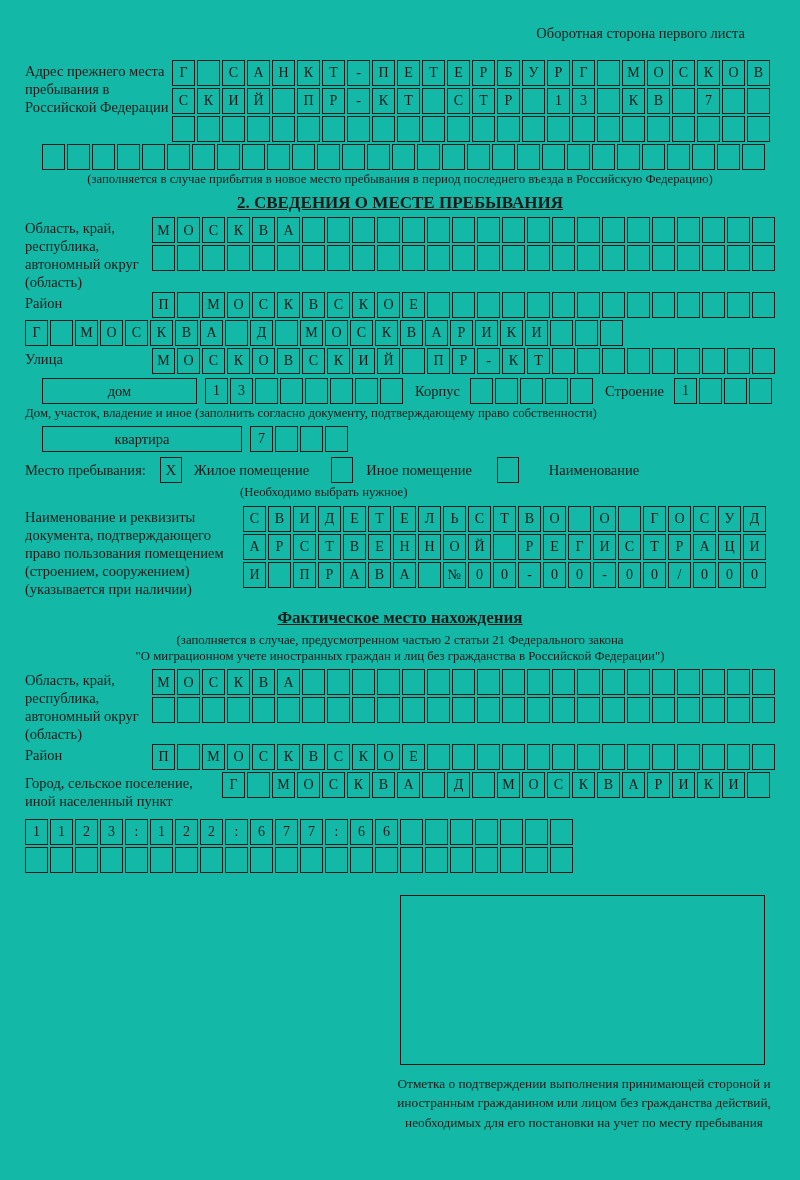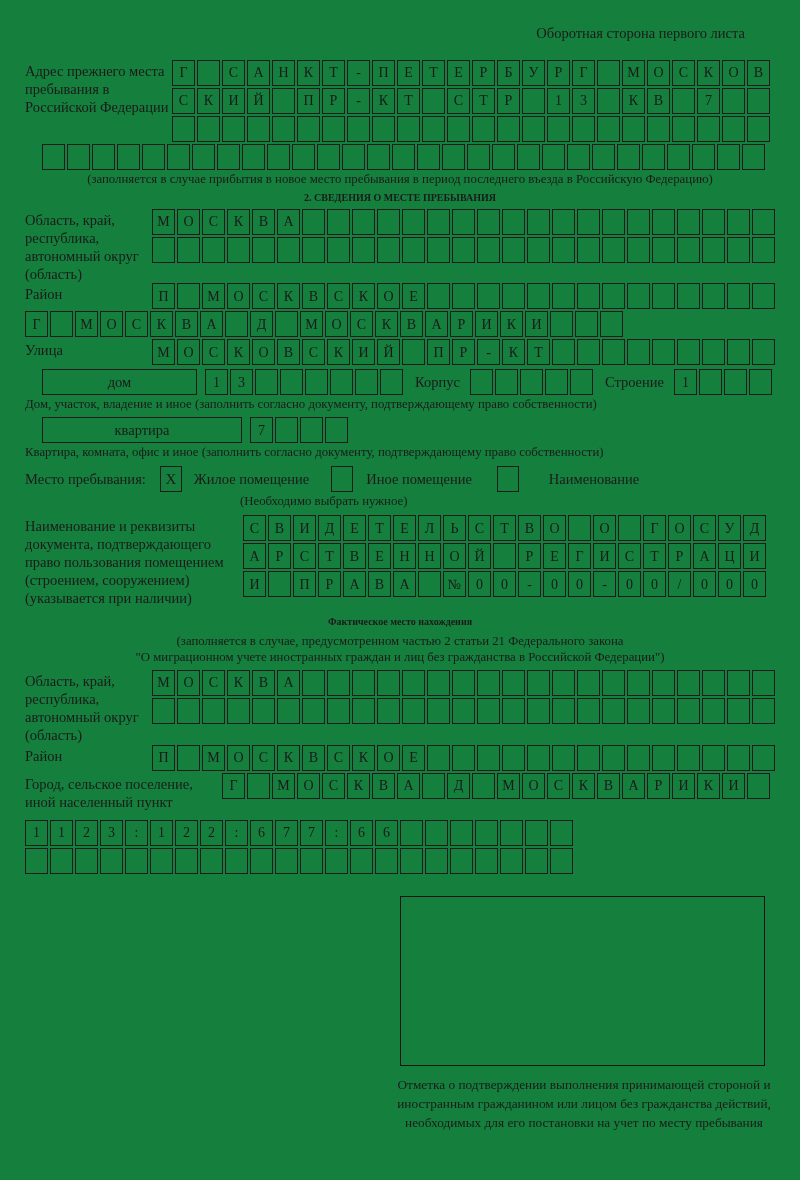--- a/index.html
+++ b/index.html
@@ -1,19 +1,19 @@
 <!DOCTYPE html>
 <html><head>
 <meta charset="utf-8">
 <style>
   * { margin:0; padding:0; box-sizing:border-box; }
   html,body { background:#ffffff; }
   #page {
     width:800px; height:1180px; overflow:hidden; position:relative;
-    background:#15803d; color:#1a1a1a;
+    background:#14b8a6; color:#1a1a1a;
     font-family:"Liberation Serif","DejaVu Serif",serif;
     font-size:14.5px; line-height:1.25;
   }
   .hdr { padding:24px 55px 0 0; text-align:right; font-size:14.5px; }
   .field { display:flex; align-items:flex-start; margin-left:25px; }
   .flabel { flex:none; padding-top:3px; font-size:14.5px; line-height:1.24;font-family:Liberation Serif, serif; }
   .fcells { flex:none; }
   .cellrow { display:flex; gap:2px; margin-bottom:2px; }
   .cell {
     width:23px; height:26px; flex:none;
@@ -21,21 +21,21 @@
     display:flex; align-items:center; justify-content:center;
     font-size:14px;
   }
   .boxlabel {
     height:26px; border:1.7px solid #1c1c1c; flex:none;
     display:flex; align-items:center; justify-content:center; font-size:14.5px;
   }
   .inline-lb { padding:4px 8px 0 10px; font-size:14.5px; flex:none; }
   .note { font-size:12.8px; }
   .note-c { text-align:center; }
-  .h-bold { font-weight:bold; font-size:10px; text-align:center; }
+  .h-bold { font-weight:bold; font-size:17px; text-align:center;text-decoration:underline; }
   .stayrow { display:flex; align-items:flex-start; margin-left:25px; margin-top:5px; }
   .chk {
     width:22px; height:26px; flex:none; border:1.7px solid #1c1c1c;
     display:flex; align-items:center; justify-content:center; font-size:15px;
   }
   .opt { padding-top:4px; flex:none; }
   .stamp-box { margin:20px 0 0 400px; width:365px; height:170px; border:1.7px solid #141414; }
   .stamp-cap { margin:9px 0 0 388px; width:392px; text-align:center; font-size:13.3px; line-height:1.45; }
   .mt2{margin-top:2px;} .mt4{margin-top:4px;} .mt5{margin-top:5px;} .mt8{margin-top:8px;}
 </style>
@@ -353,21 +353,20 @@
 
   <div class="cellrow mt4" style="margin-left:42px">
     <div class="boxlabel" style="width:200px;margin-right:6px">квартира</div>
     <div class="cellrow" style="margin-bottom:0">
         <span class="cell">7</span>
         <span class="cell"></span>
         <span class="cell"></span>
         <span class="cell"></span>
       </div>
   </div>
-  <div class="note mt2" style="margin-left:25px">Квартира, комната, офис и иное (заполнить согласно документу, подтверждающему право собственности)</div>
 
   <div class="stayrow">
     <span class="opt">Место пребывания:</span>
     <span class="chk" style="margin-left:14px">X</span>
     <span class="opt" style="margin-left:12px">Жилое помещение</span>
     <span class="chk" style="margin-left:22px"></span>
     <span class="opt" style="margin-left:13px">Иное помещение</span>
     <span class="chk" style="margin-left:25px"></span>
     <span class="opt" style="margin-left:30px">Наименование</span>
   </div>

